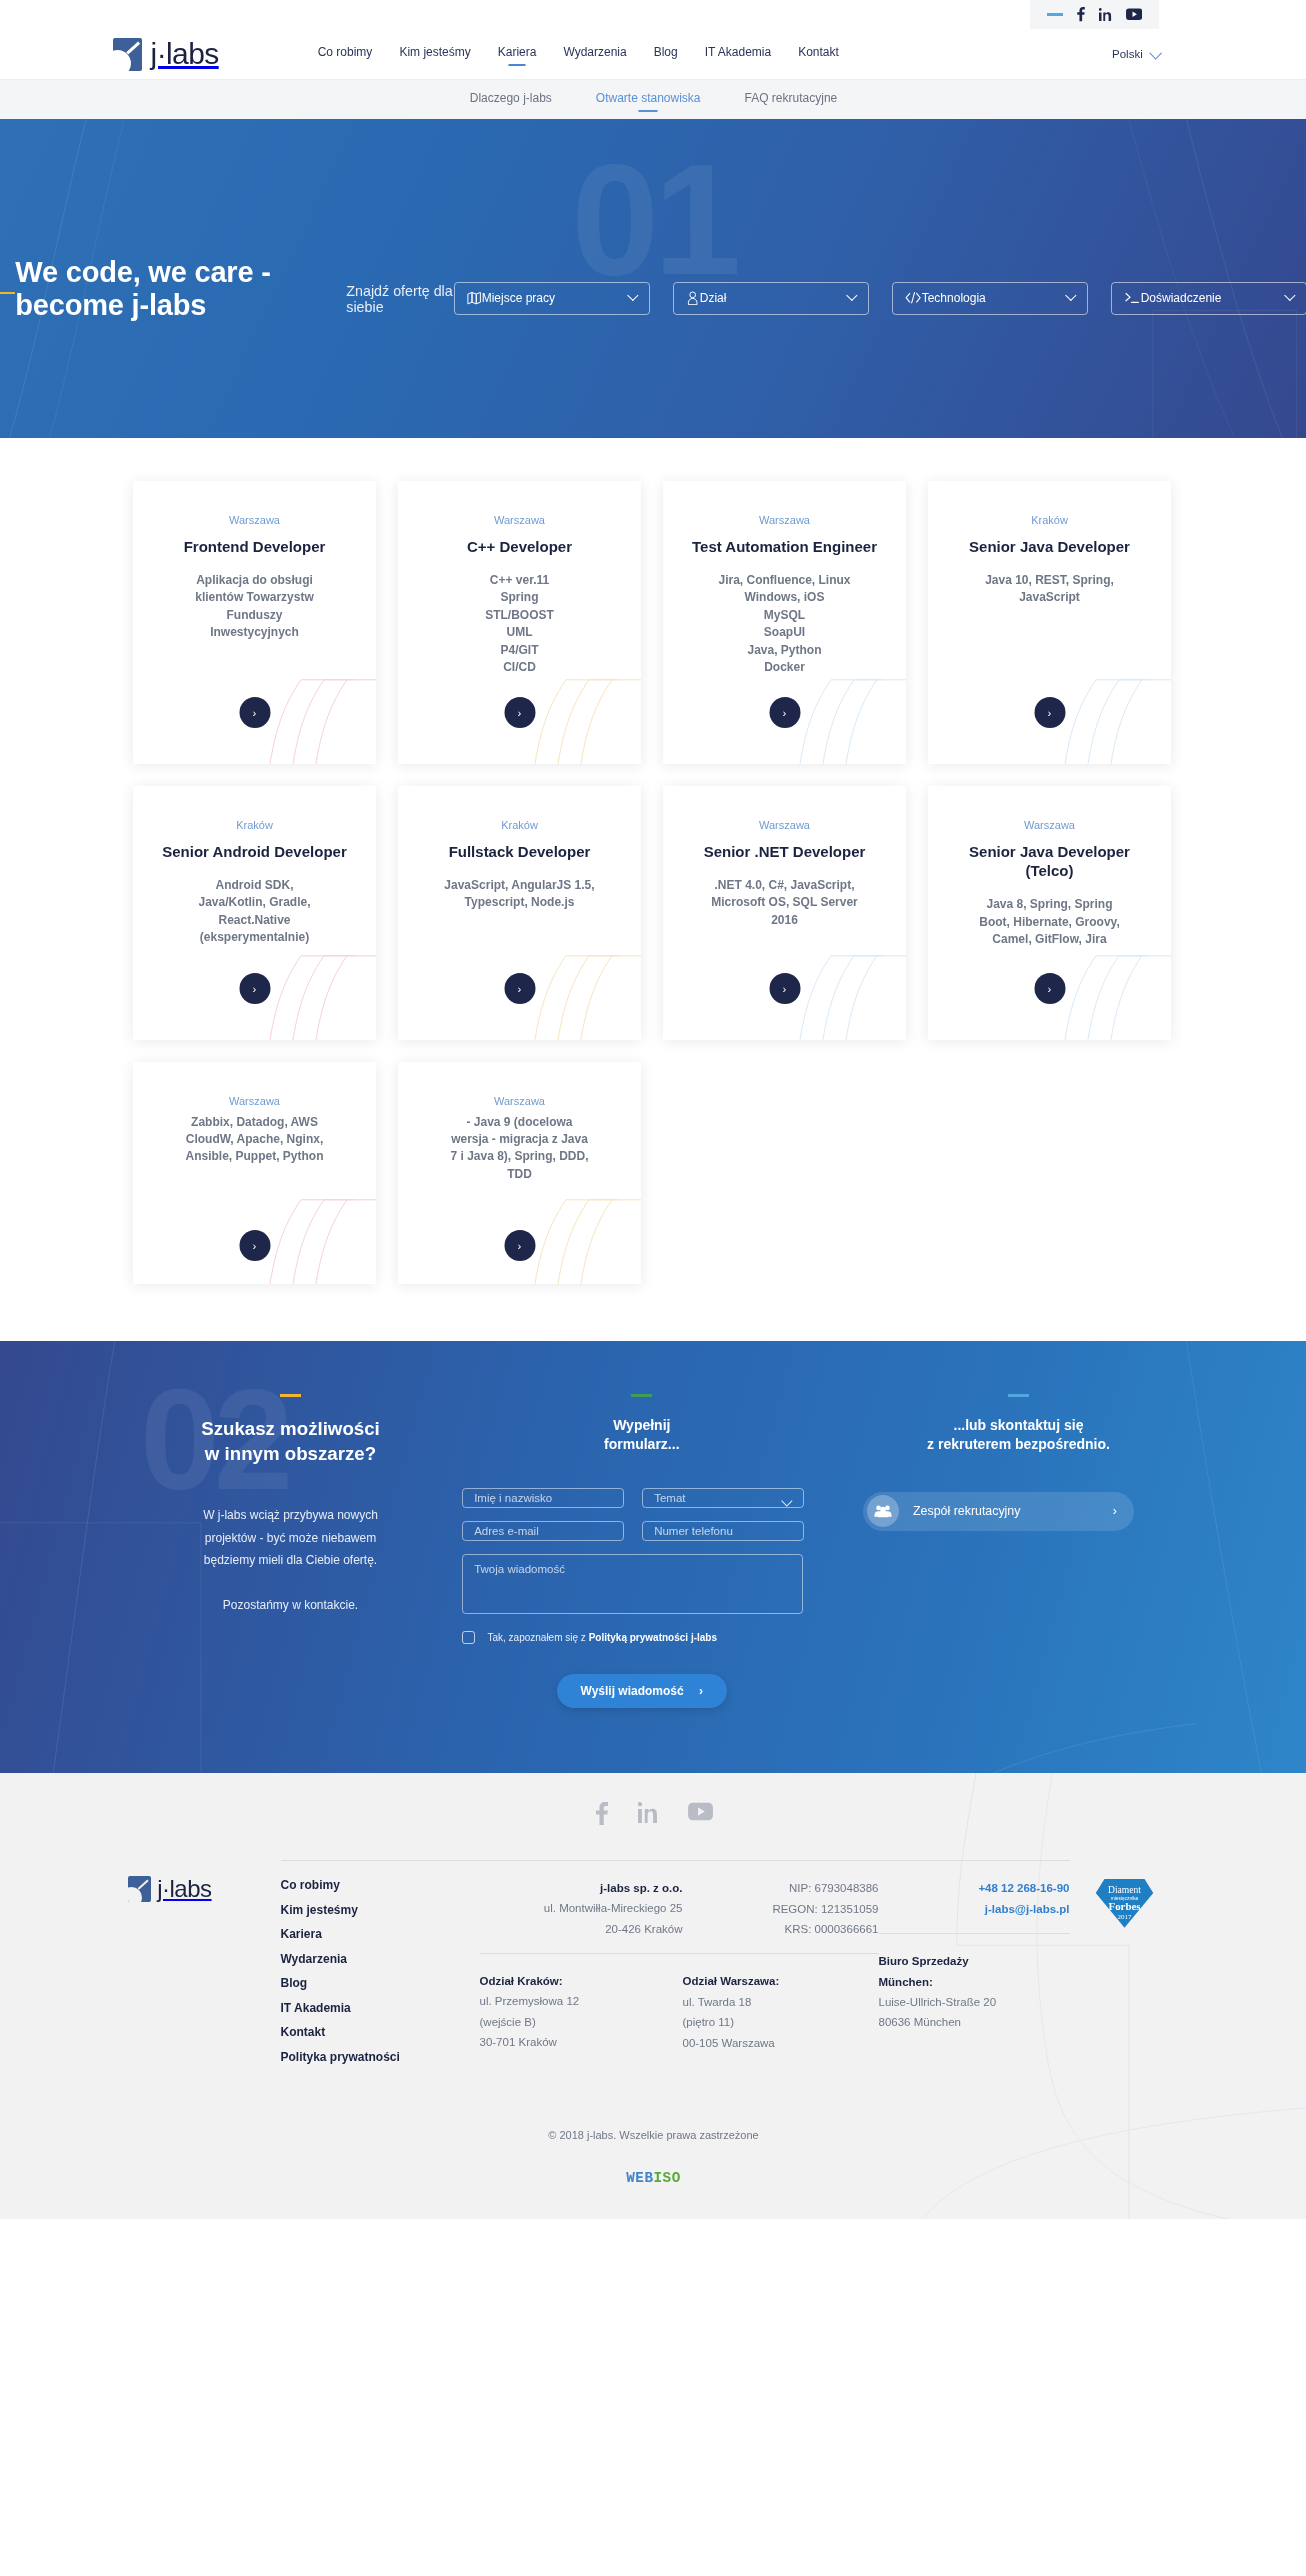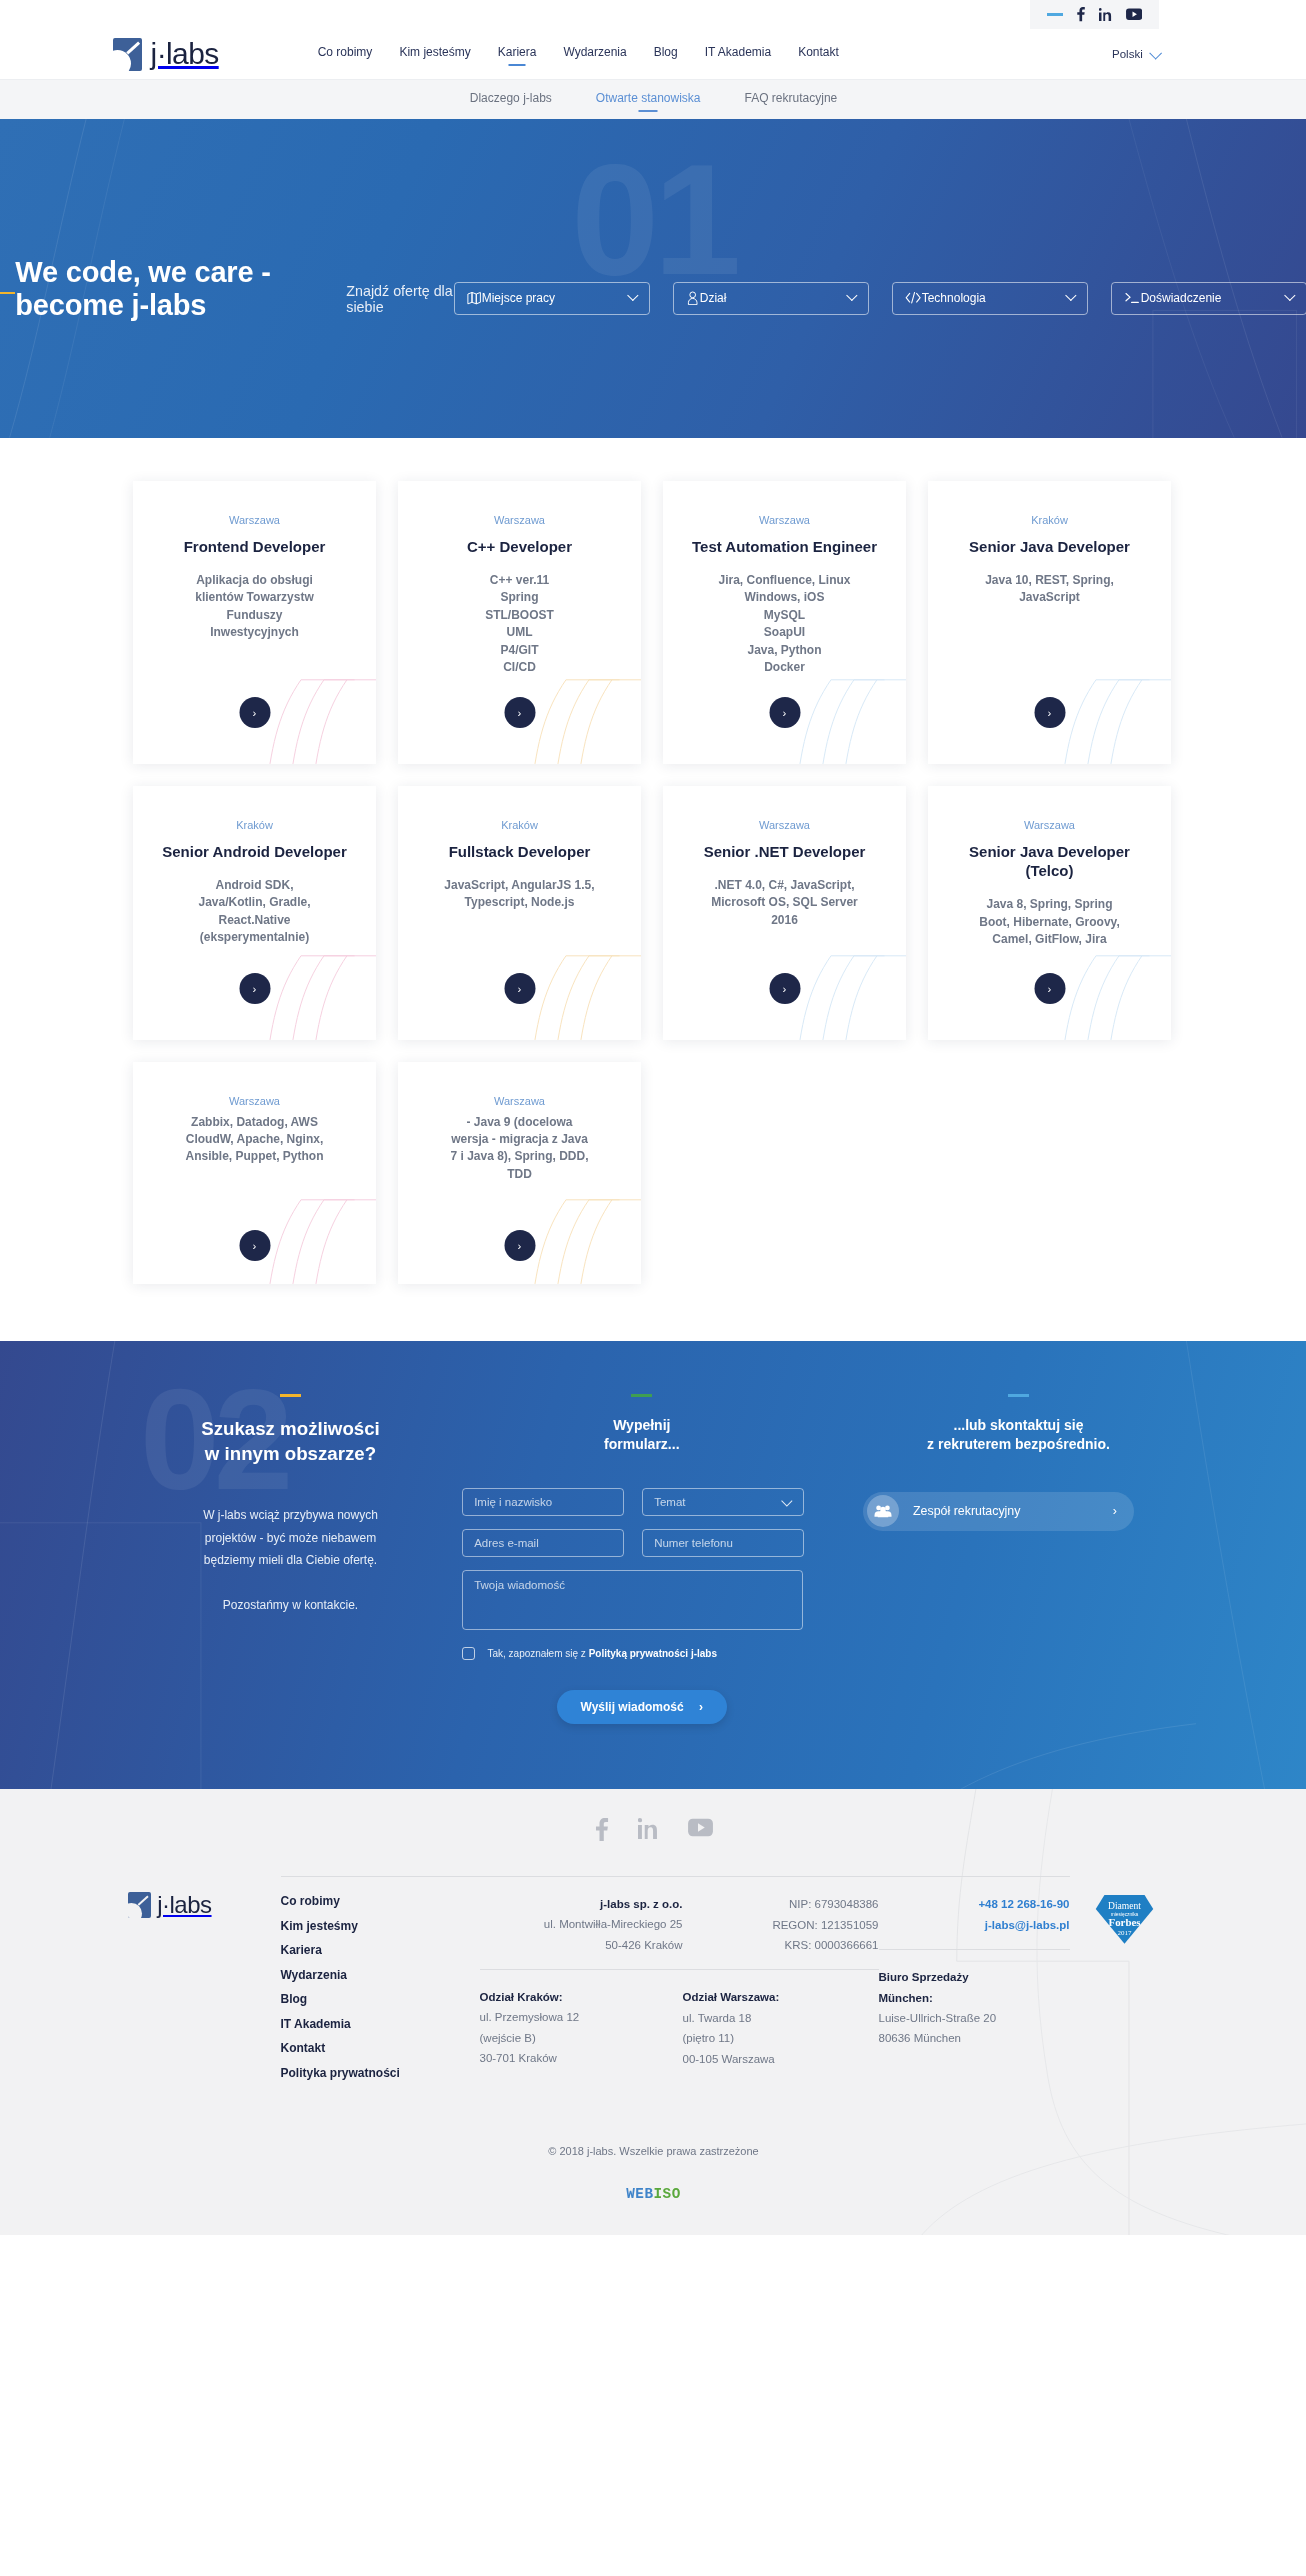--- a/index.html
+++ b/index.html
@@ -346,21 +346,21 @@
     margin-top: 38px;
     font-size: 12px;
     color: #e7eef7;
     line-height: 1.85;
   }
   .cpara.second { margin-top: 23px; }
 
   .form-rows { margin-top: 34px; }
   .frow { display: flex; gap: 18px; margin-bottom: 13.4px; }
   .fld {
-    height: 28px;
+    height: 20px;
     border: 1px solid rgba(255,255,255,0.5);
     border-radius: 3.8px;
     background: transparent;
     color: #ffffff;
     font-family: "Liberation Sans", sans-serif;
     font-size: 11.5px;
     padding: 0 11.5px;
     width: 162px;
     outline: none;
   }
@@ -910,21 +910,21 @@
       <a class="flink" href="#">IT Akademia</a>
       <a class="flink" href="#">Kontakt</a>
       <a class="flink" href="#">Polityka prywatności</a>
     </div>
 
     <div class="fcol c2">
       <div class="fsep"></div>
       <div class="fblock">
         <div class="fbold">j-labs sp. z o.o.</div>
         <div class="ftext">ul. Montwiłła-Mireckiego 25</div>
-        <div class="ftext">50-426 Kraków</div>
+        <div class="ftext">20-426 Kraków</div>
       </div>
       <div class="fsep"></div>
       <div>
         <div class="fbold">Odział Kraków:</div>
         <div class="ftext">ul. Przemysłowa 12</div>
         <div class="ftext">(wejście B)</div>
         <div class="ftext">30-701 Kraków</div>
       </div>
     </div>
 

